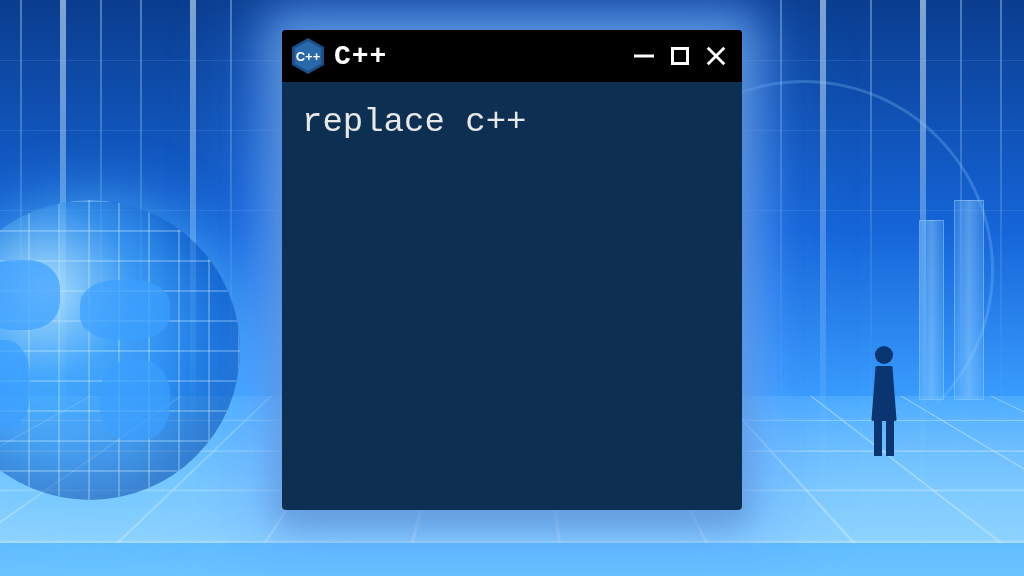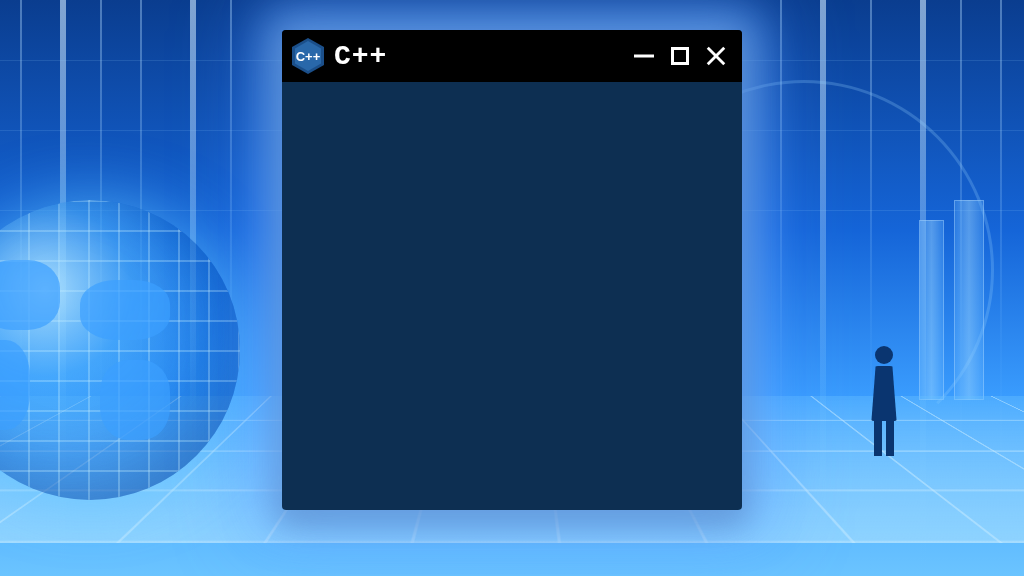--- a/index.html
+++ b/index.html
@@ -308,13 +308,16 @@
         <div class="ctrl-max"></div>
       </div>
       <div class="ctrl ctrl-close" title="close">
         <svg viewBox="0 0 24 24">
           <line x1="3" y1="3" x2="21" y2="21" stroke="#fff" stroke-width="3"></line>
           <line x1="21" y1="3" x2="3" y2="21" stroke="#fff" stroke-width="3"></line>
         </svg>
       </div>
     </div>
   </div>
+  <div class="terminal-body">
+    <span>replace c++</span>
+  </div>
 </div>
 
 </body></html>

